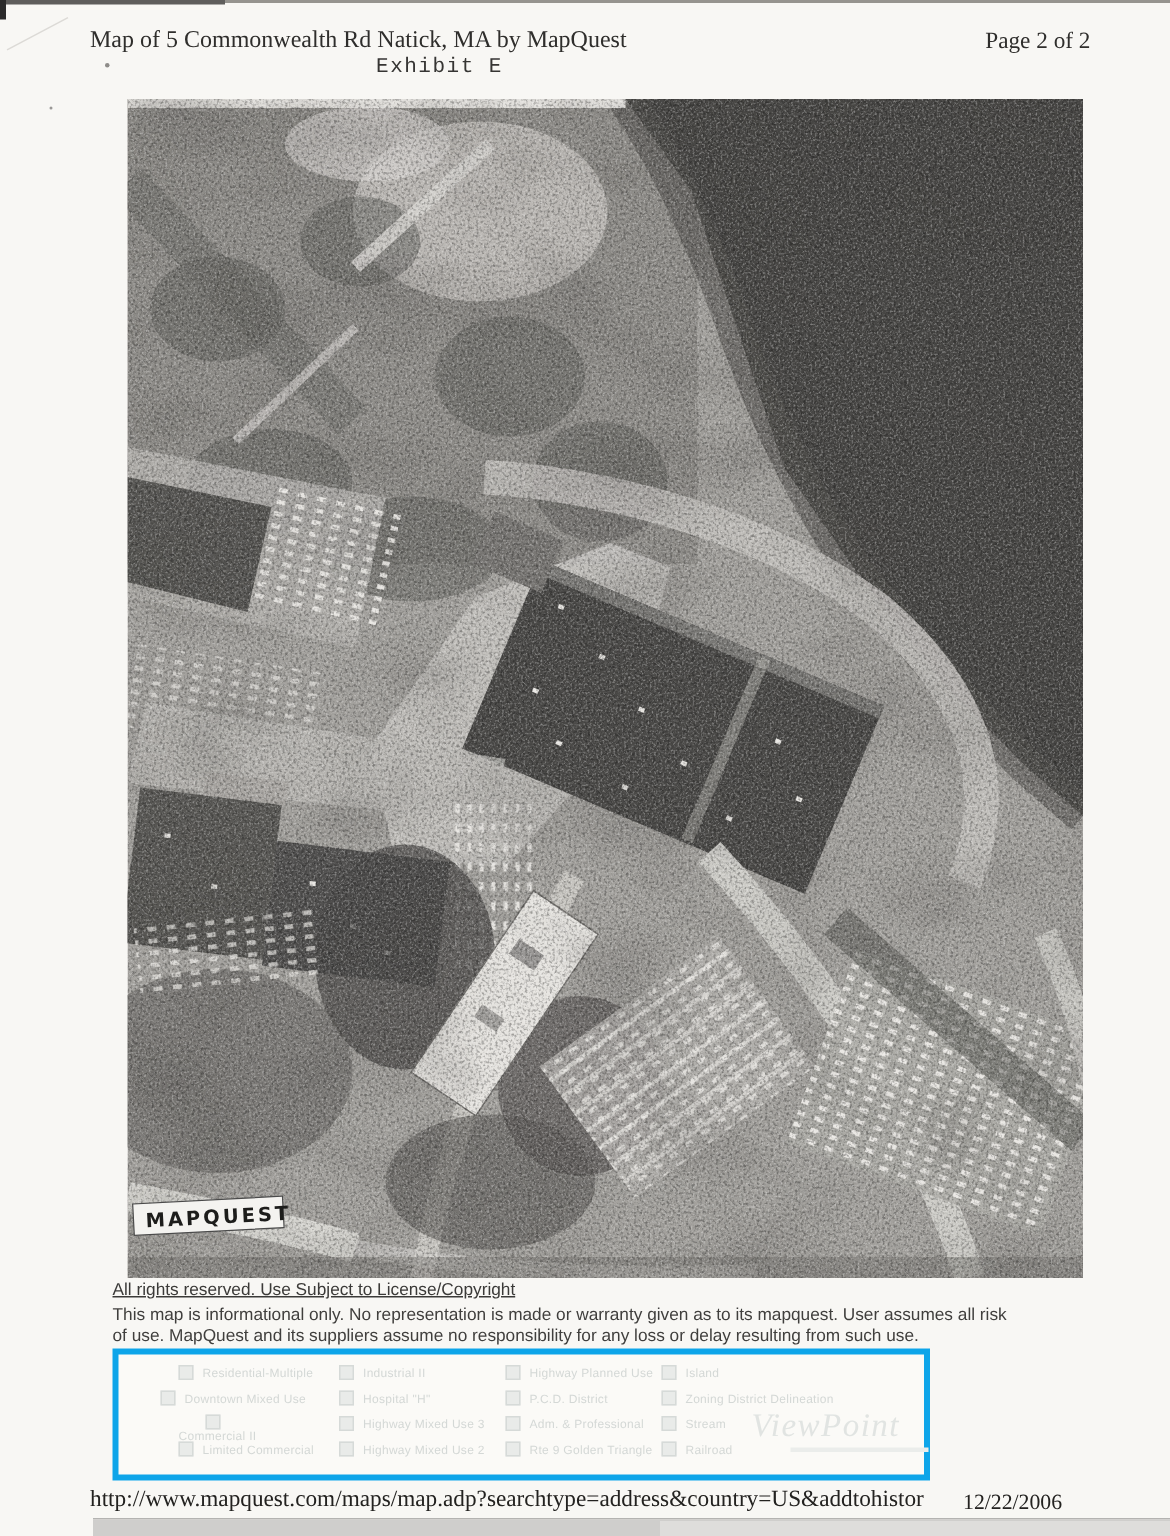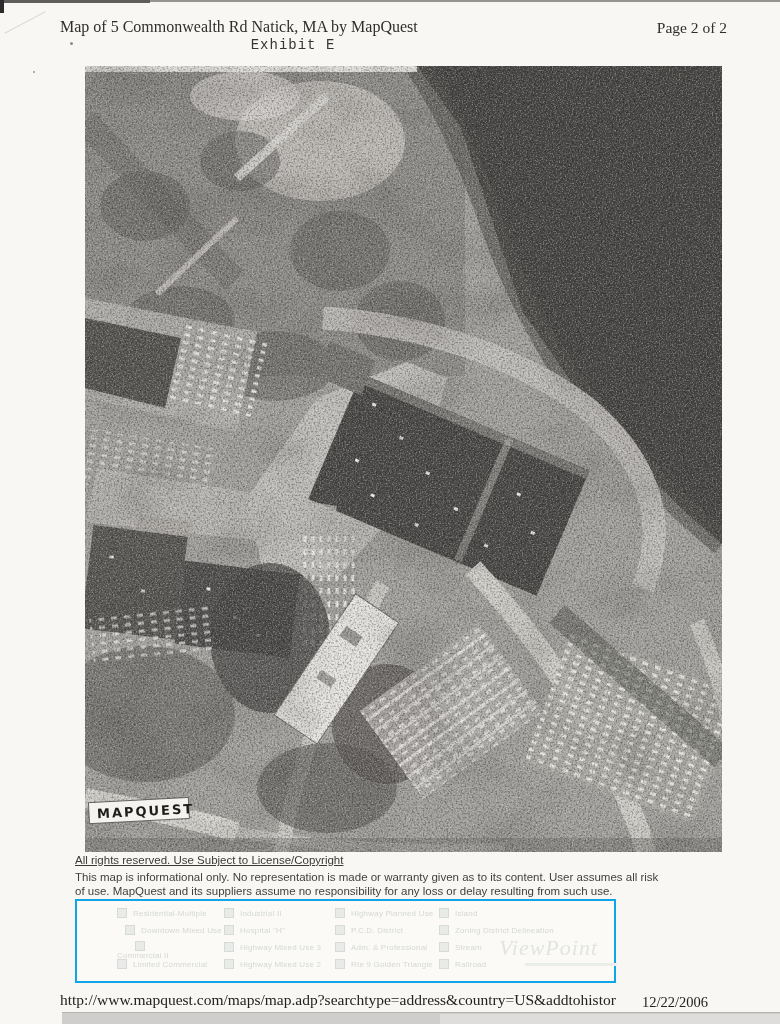--- a/index.html
+++ b/index.html
@@ -23,21 +23,21 @@
   .hdr-exhibit{position:absolute;left:238px;top:37px;width:110px;text-align:center;font-family:"Liberation Mono",monospace;font-size:14px;letter-spacing:1px;color:#363533;}
 
   
   .aerial{position:absolute;left:85px;top:66px;}
 
   
   .rights{position:absolute;left:75px;top:854px;font-size:11.5px;color:#3b3a38;text-decoration:underline;}
   .disc{position:absolute;left:75px;top:870px;width:700px;font-size:11.5px;line-height:14px;color:#403f3d;}
 
   
-  .legend{position:absolute;left:75px;top:899px;width:537px;height:80px;background:#fbfaf7;border:2px solid #0ea5e9;}
+  .legend{position:absolute;left:75px;top:899px;width:537px;height:80px;background:#fbfaf7;border:4px solid #0ea5e9;}
   .lg-item{position:absolute;display:flex;align-items:center;height:12px;}
   .lg-icon{display:inline-block;width:8px;height:8px;border:1px solid #d6dad8;background:#e9ebe9;margin-right:6px;flex:none;}
   .lg-label{font-size:8px;color:#d4d8d6;white-space:nowrap;letter-spacing:.2px;}
   .vplogo{position:absolute;left:422px;top:34px;font-family:"Liberation Serif",serif;font-style:italic;font-size:22px;letter-spacing:1px;color:#e1e4e2;}
   .vptag{position:absolute;left:448px;top:62px;width:92px;height:3px;background:#ebedeb;}
 
   
   .url{position:absolute;left:60px;top:991px;font-family:"Liberation Serif",serif;font-size:15.5px;color:#232220;}
   .date{position:absolute;left:642px;top:994px;font-family:"Liberation Serif",serif;font-size:14.5px;color:#232220;}
 </style>
@@ -192,31 +192,31 @@
     <rect width="637" height="786" fill="#ffffff" filter="url(#fgW)" opacity="0.32"></rect>
 
     <g transform="rotate(-3 55 746)">
       <rect x="4" y="734" width="100" height="21" fill="#f4f3f0" stroke="#4a4a4a" stroke-width="0.8"></rect>
       <text x="12" y="750" font-family="DejaVu Sans, sans-serif" font-size="13" font-weight="bold" letter-spacing="2" fill="#1d1d1b">MAPQUEST</text>
     </g>
   </svg>
 
   <div class="rights">All rights reserved. Use Subject to License/Copyright</div>
   <div class="disc">
-    <div>This map is informational only. No representation is made or warranty given as to its content. User assumes all risk</div>
+    <div>This map is informational only. No representation is made or warranty given as to its mapquest. User assumes all risk</div>
     <div>of use. MapQuest and its suppliers assume no responsibility for any loss or delay resulting from such use.</div>
   </div>
 
   <div class="legend">
     <div>
       <div class="lg-item" style="left:40px;top:6px;">
           <span class="lg-icon"></span>
           <span class="lg-label">Residential-Multiple</span>
         </div>
-      <div class="lg-item" style="left:48px;top:23px;text-align:center;">
+      <div class="lg-item" style="left:28px;top:23px;text-align:center;">
           <span class="lg-icon"></span>
           <span class="lg-label">Downtown Mixed Use</span>
         </div>
       <div class="lg-item" style="left:40px;top:40px;flex-direction:column;">
           <span class="lg-icon"></span>
           <span class="lg-label">Commercial II</span>
         </div>
       <div class="lg-item" style="left:40px;top:57px;">
           <span class="lg-icon"></span>
           <span class="lg-label">Limited Commercial</span>

